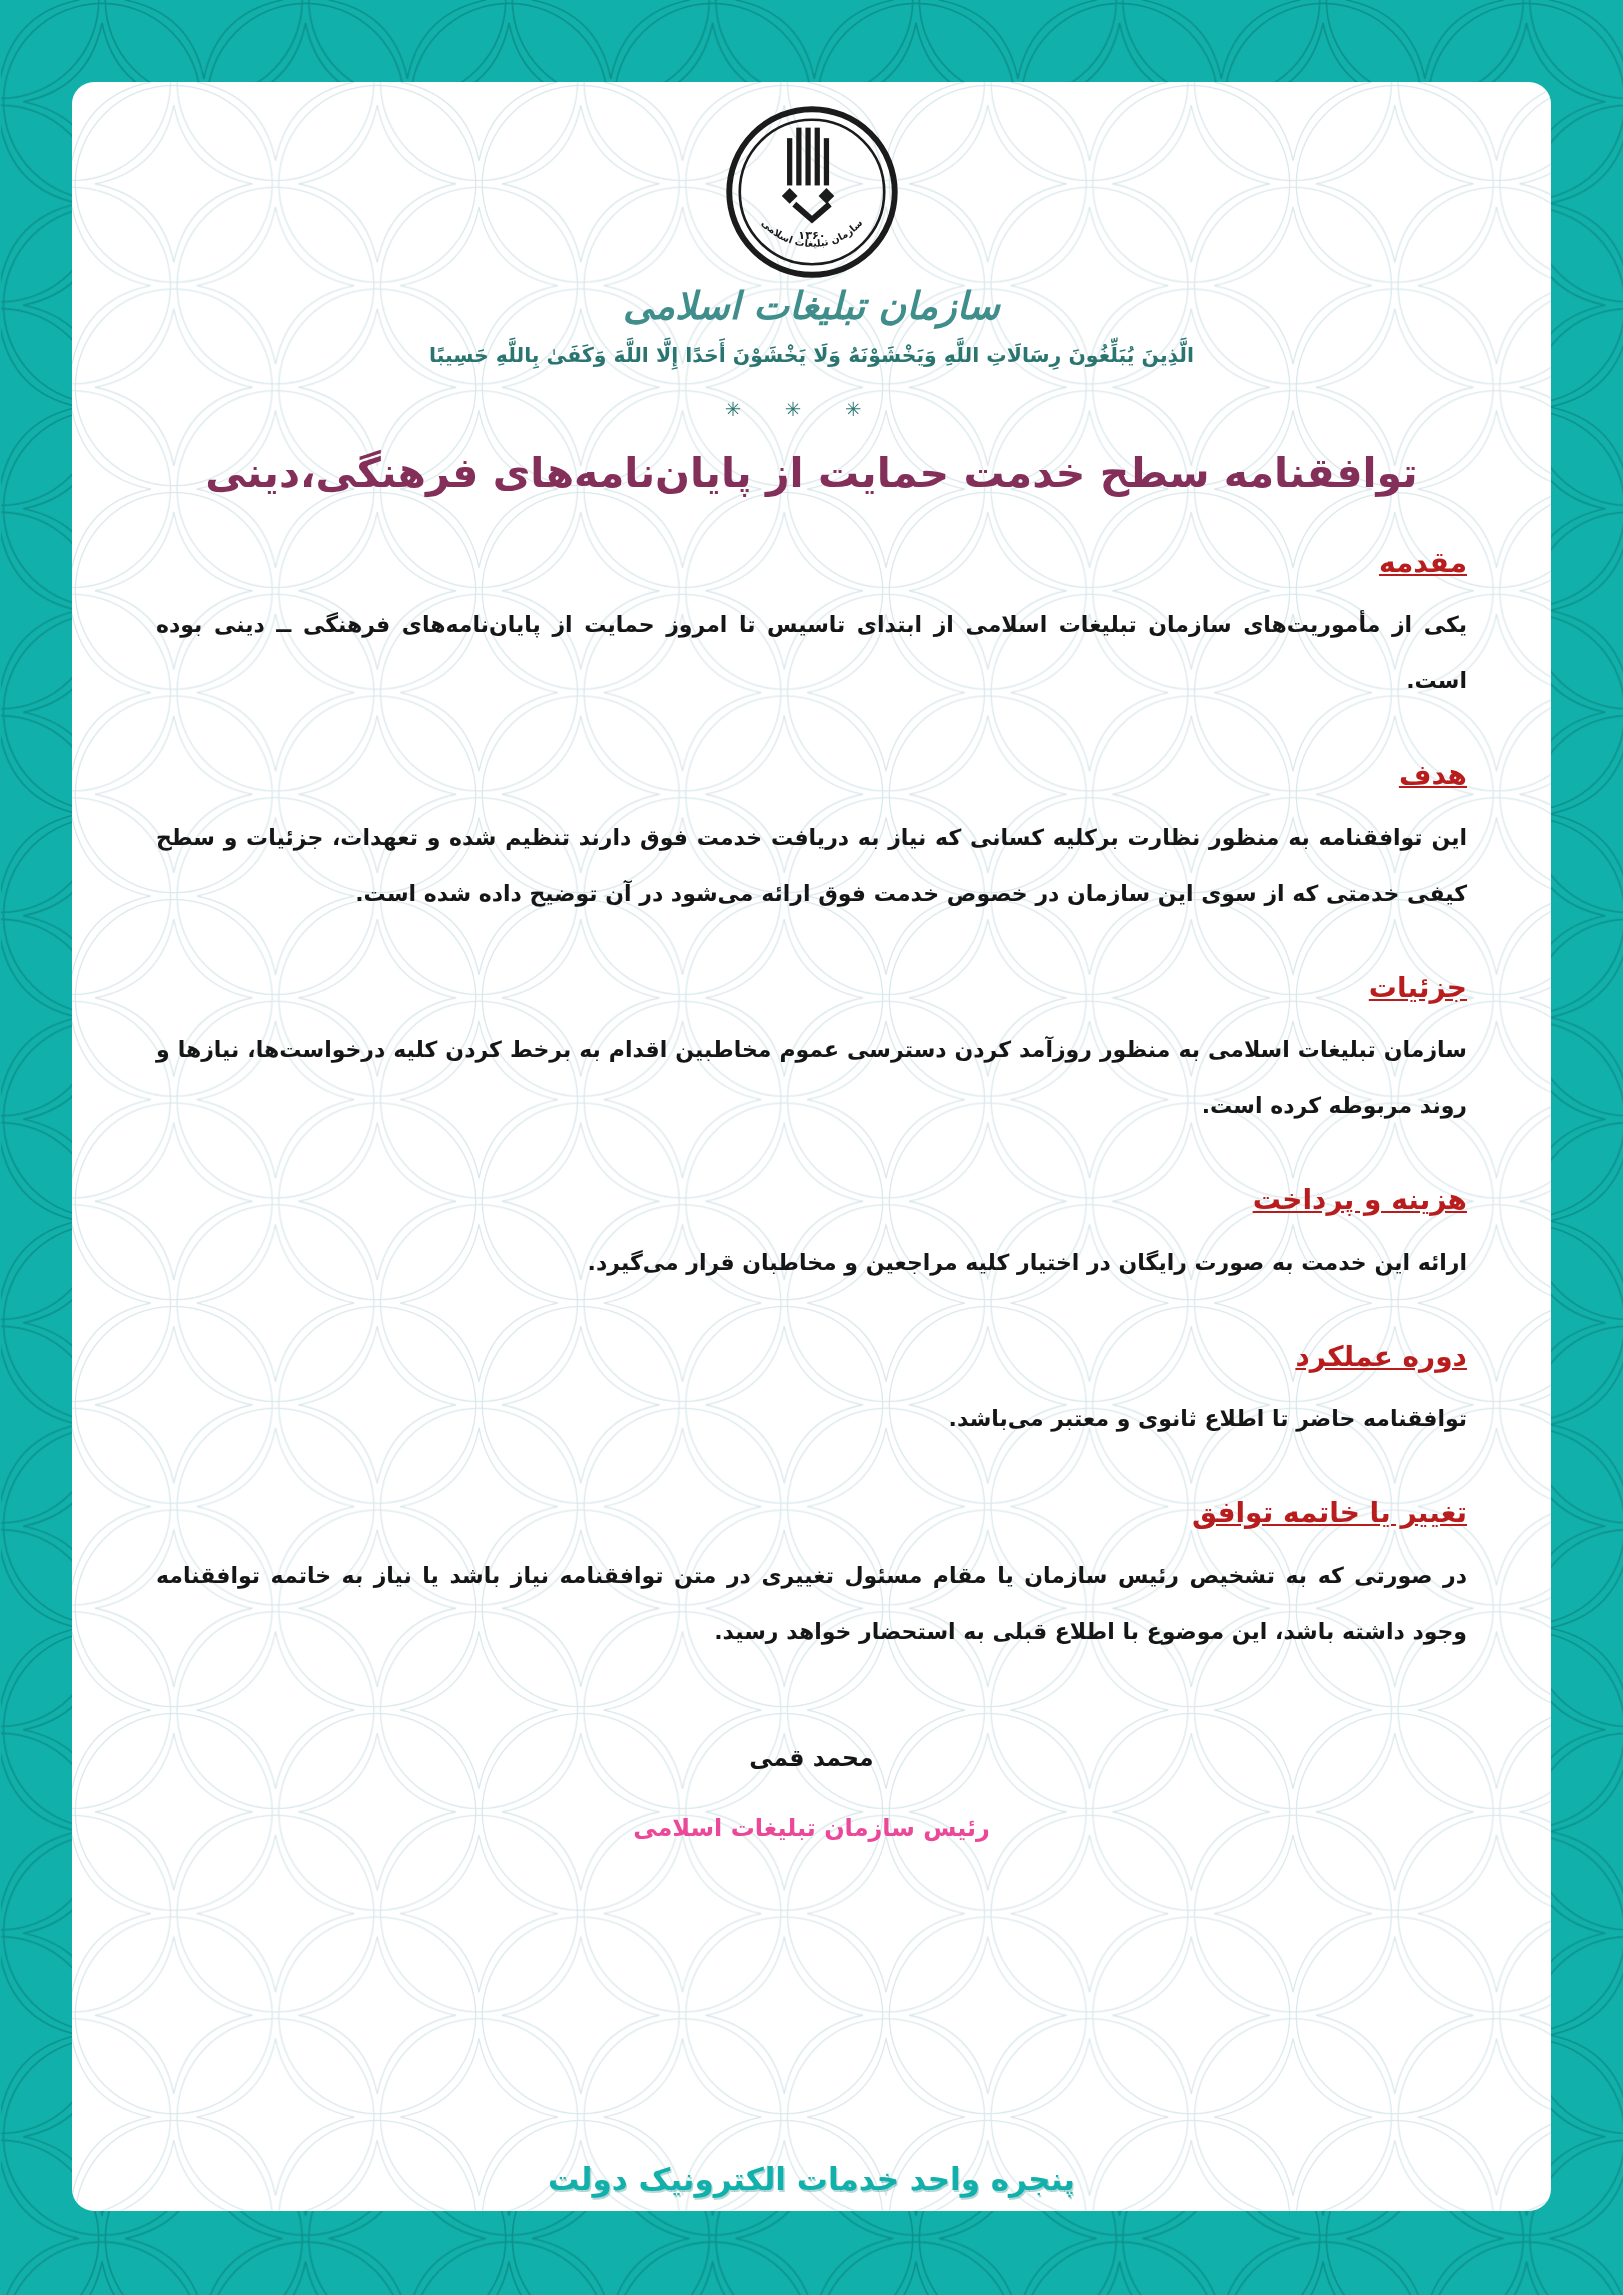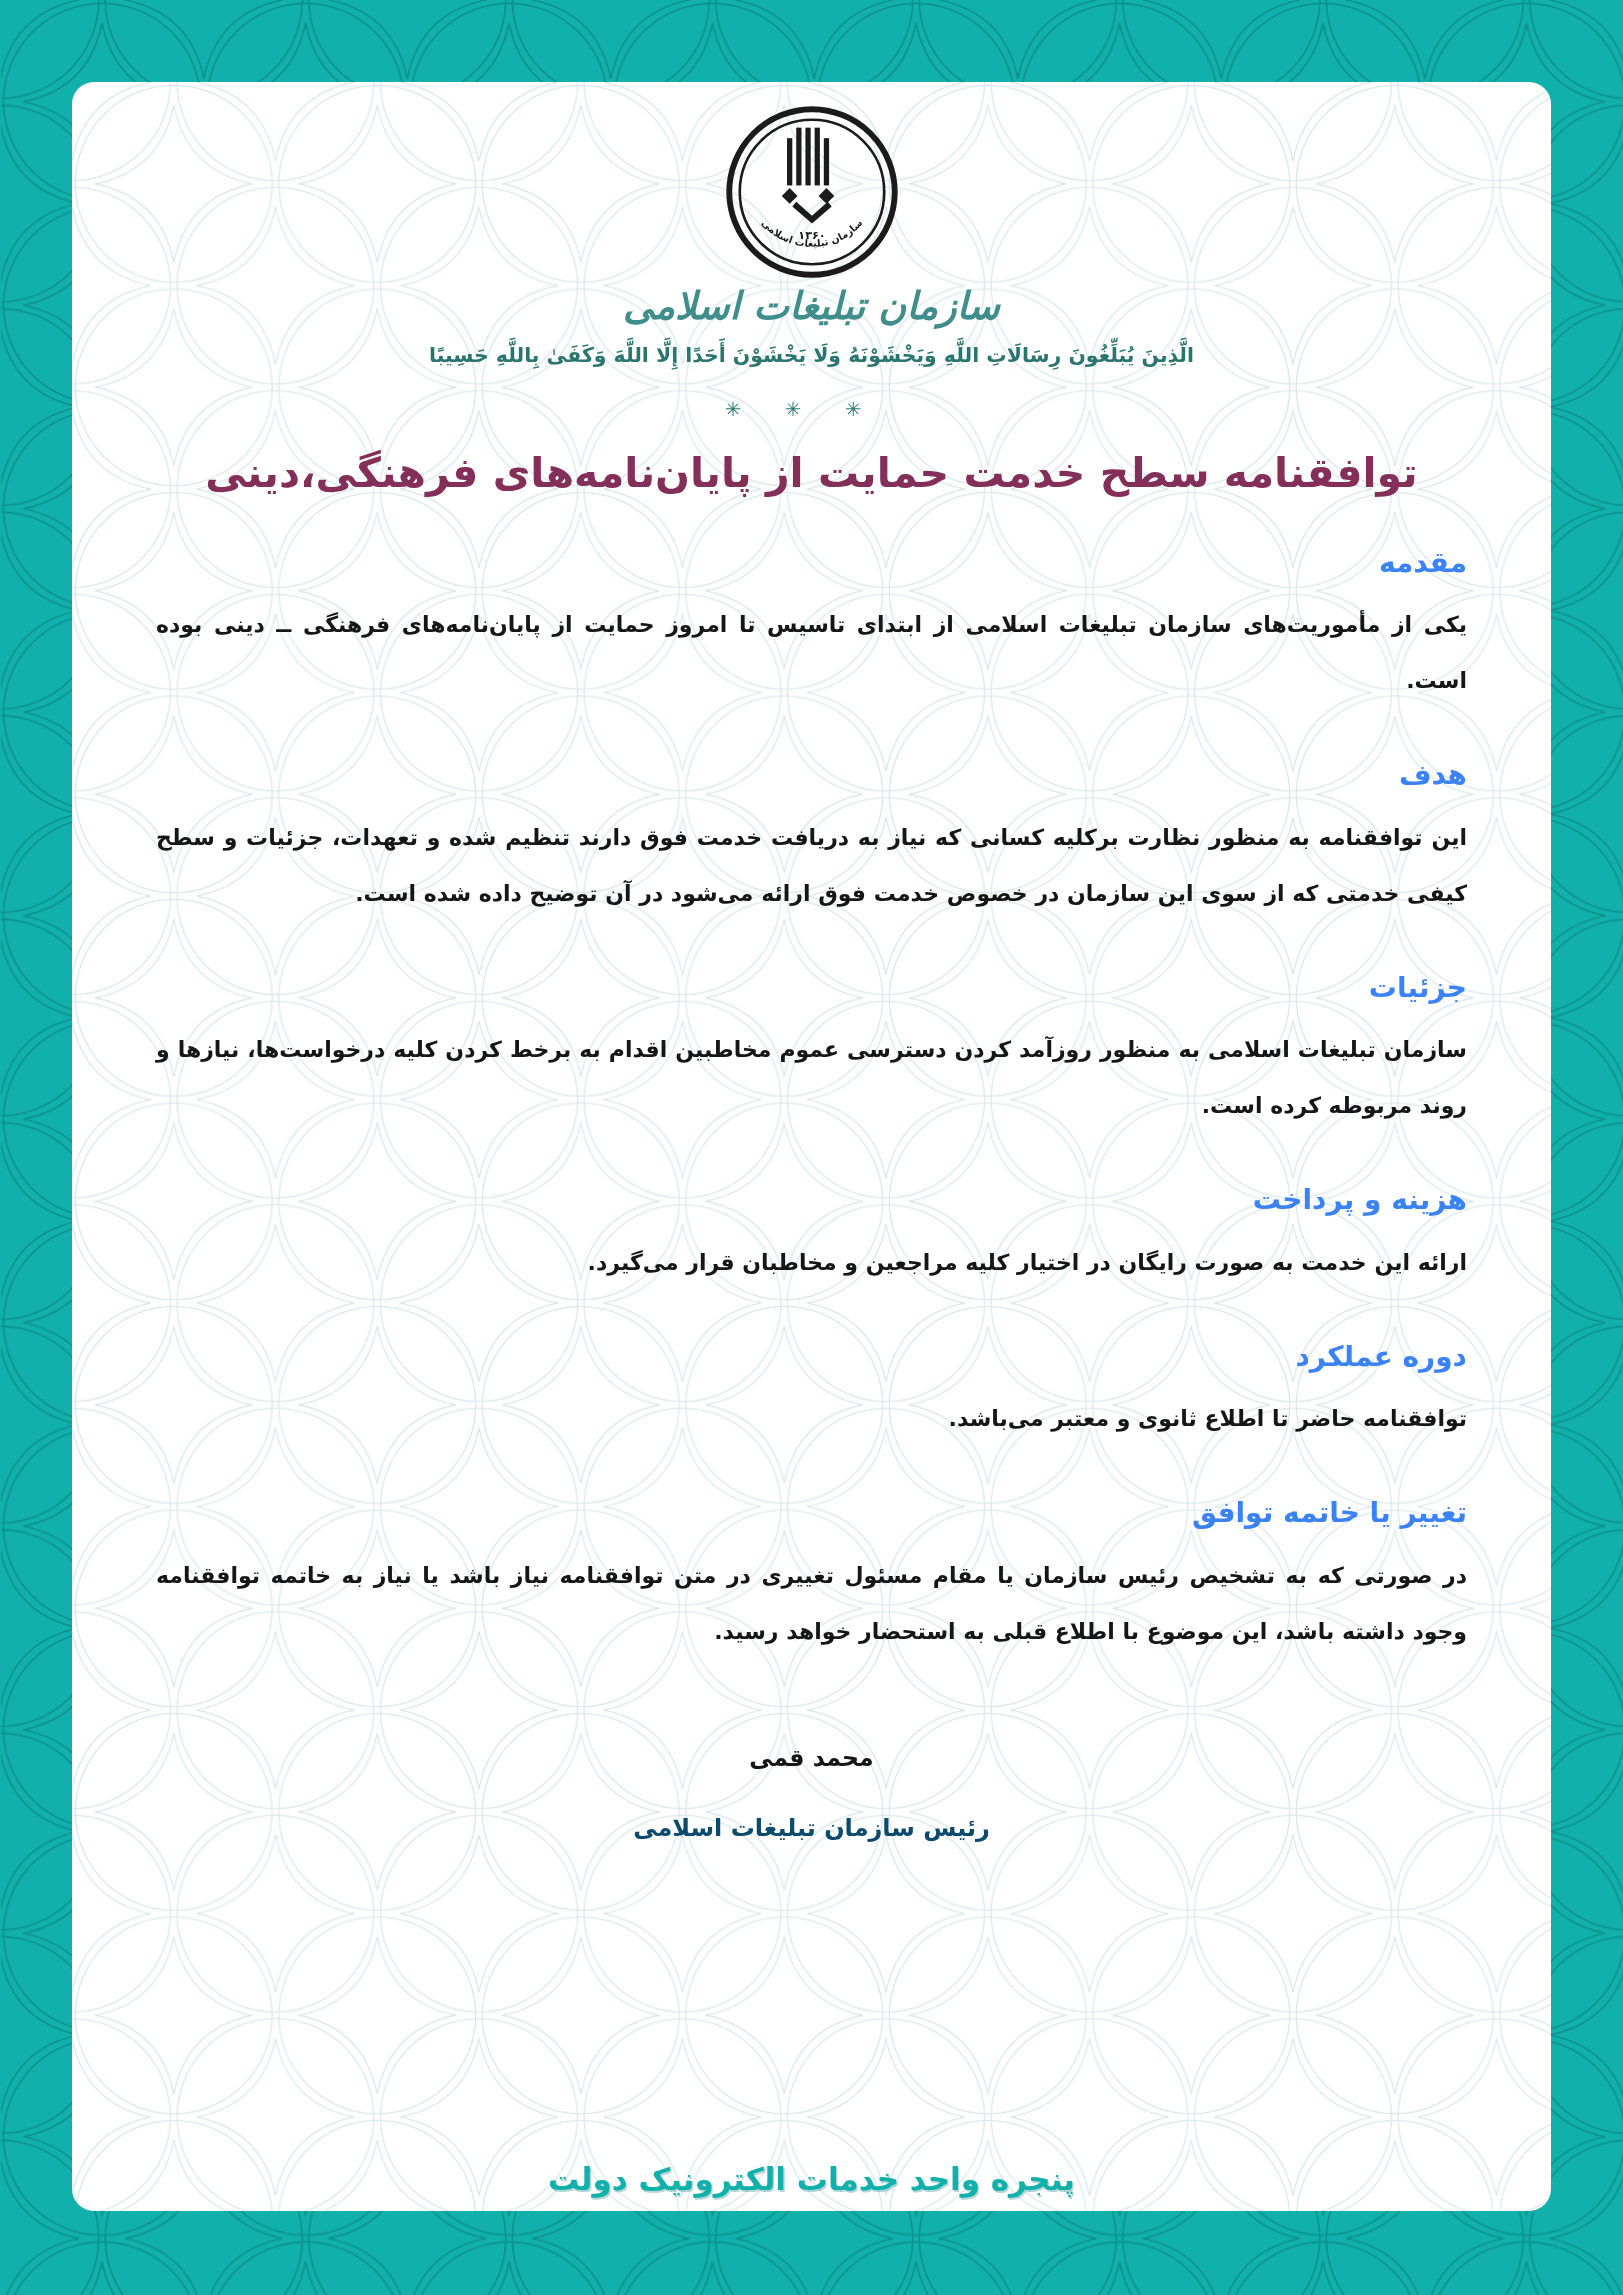--- a/index.html
+++ b/index.html
@@ -73,21 +73,22 @@
     font-size: 41px;
     font-weight: 800;
     color: #832f59;
     letter-spacing: 0px;
   }
   .section-heading {
     margin: 49px 0 0 0;
     text-align: right;
     font-size: 28px;
     font-weight: 800;
-    color: #3b82f6;
+    color: #b91c1c;
+    text-decoration: underline;
   }
   .section-body {
     margin-top: 18.4px;
     font-size: 22px;
     font-weight: 700;
     line-height: 2.55;
     text-align: justify;
     color: #161616;
   }
   .signature {
@@ -96,21 +97,21 @@
   }
   .signature-name {
     font-size: 23.6px;
     font-weight: 800;
     color: #161616;
   }
   .signature-role {
     margin-top: 42px;
     font-size: 24px;
     font-weight: 800;
-    color: #0c4a6e;
+    color: #ec4899;
   }
   .footer-brand {
     position: absolute;
     z-index: 2;
     bottom: 14px; left: 0; right: 0;
     text-align: center;
     font-size: 31px;
     font-weight: 800;
     color: #12b0aa;
     text-shadow: 1.3px 2px 0 rgba(10,125,121,0.30);

